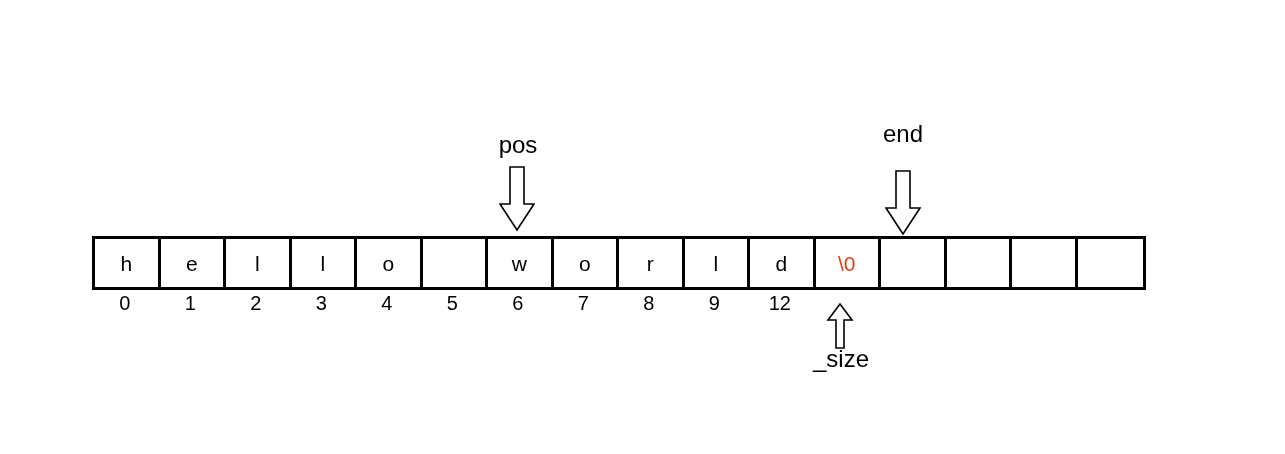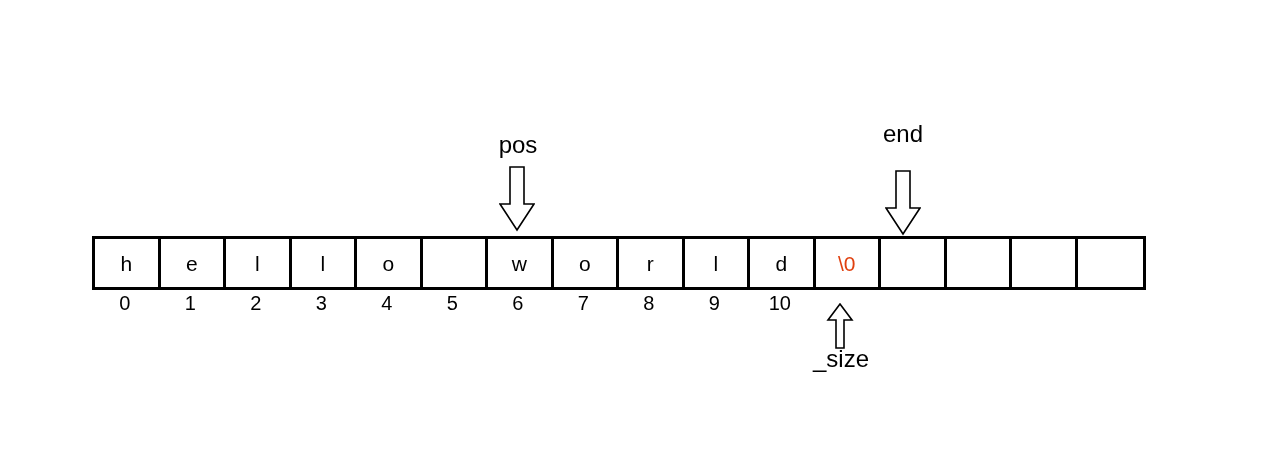--- a/index.html
+++ b/index.html
@@ -118,21 +118,21 @@
     <div class="index-label">0</div>
     <div class="index-label">1</div>
     <div class="index-label">2</div>
     <div class="index-label">3</div>
     <div class="index-label">4</div>
     <div class="index-label">5</div>
     <div class="index-label">6</div>
     <div class="index-label">7</div>
     <div class="index-label">8</div>
     <div class="index-label">9</div>
-    <div class="index-label">10</div>
+    <div class="index-label">12</div>
   </div>
 
   <div class="arrow" style="left:840px; top:303px;">
     <svg width="30" height="46" viewBox="0 0 30 46">
       <path d="M11 45 L11 17 L3 17 L15 1 L27 17 L19 17 L19 45 Z" fill="#ffffff" stroke="#000000" stroke-width="1.6" stroke-linejoin="miter"></path>
     </svg>
   </div>
   <div class="ptr-label" style="left:841px; top:347px;">_size</div>
 
 </div>

